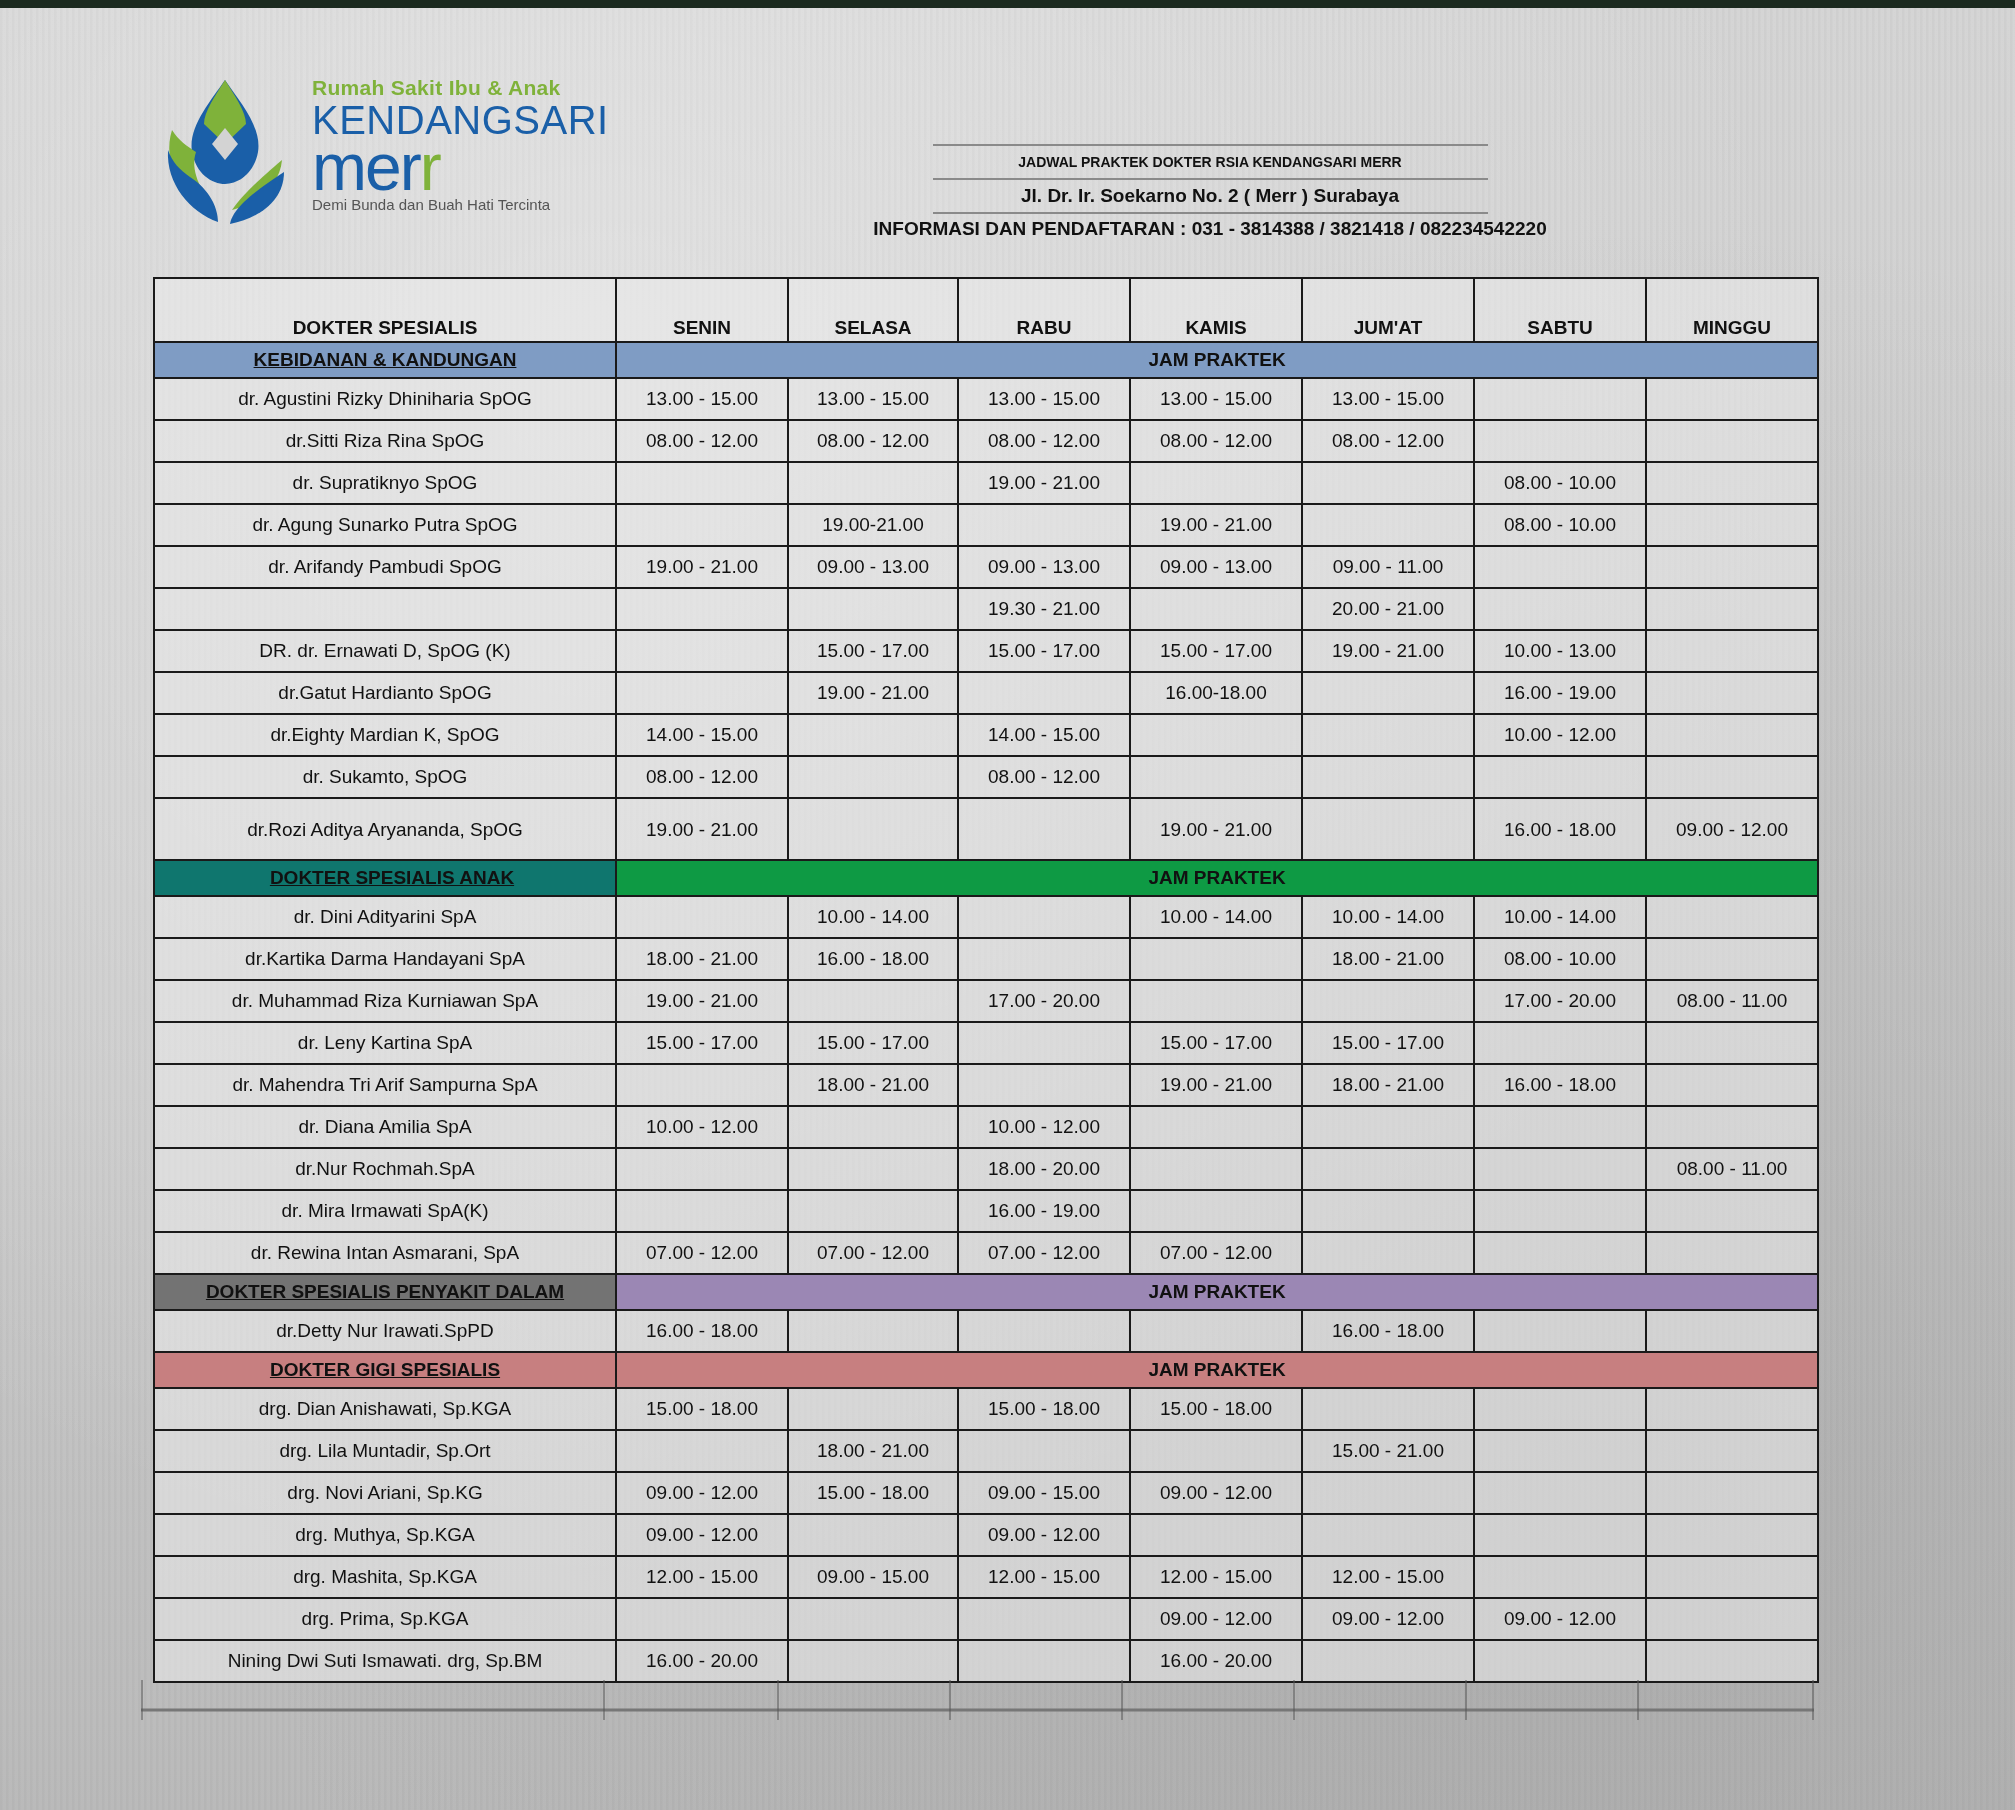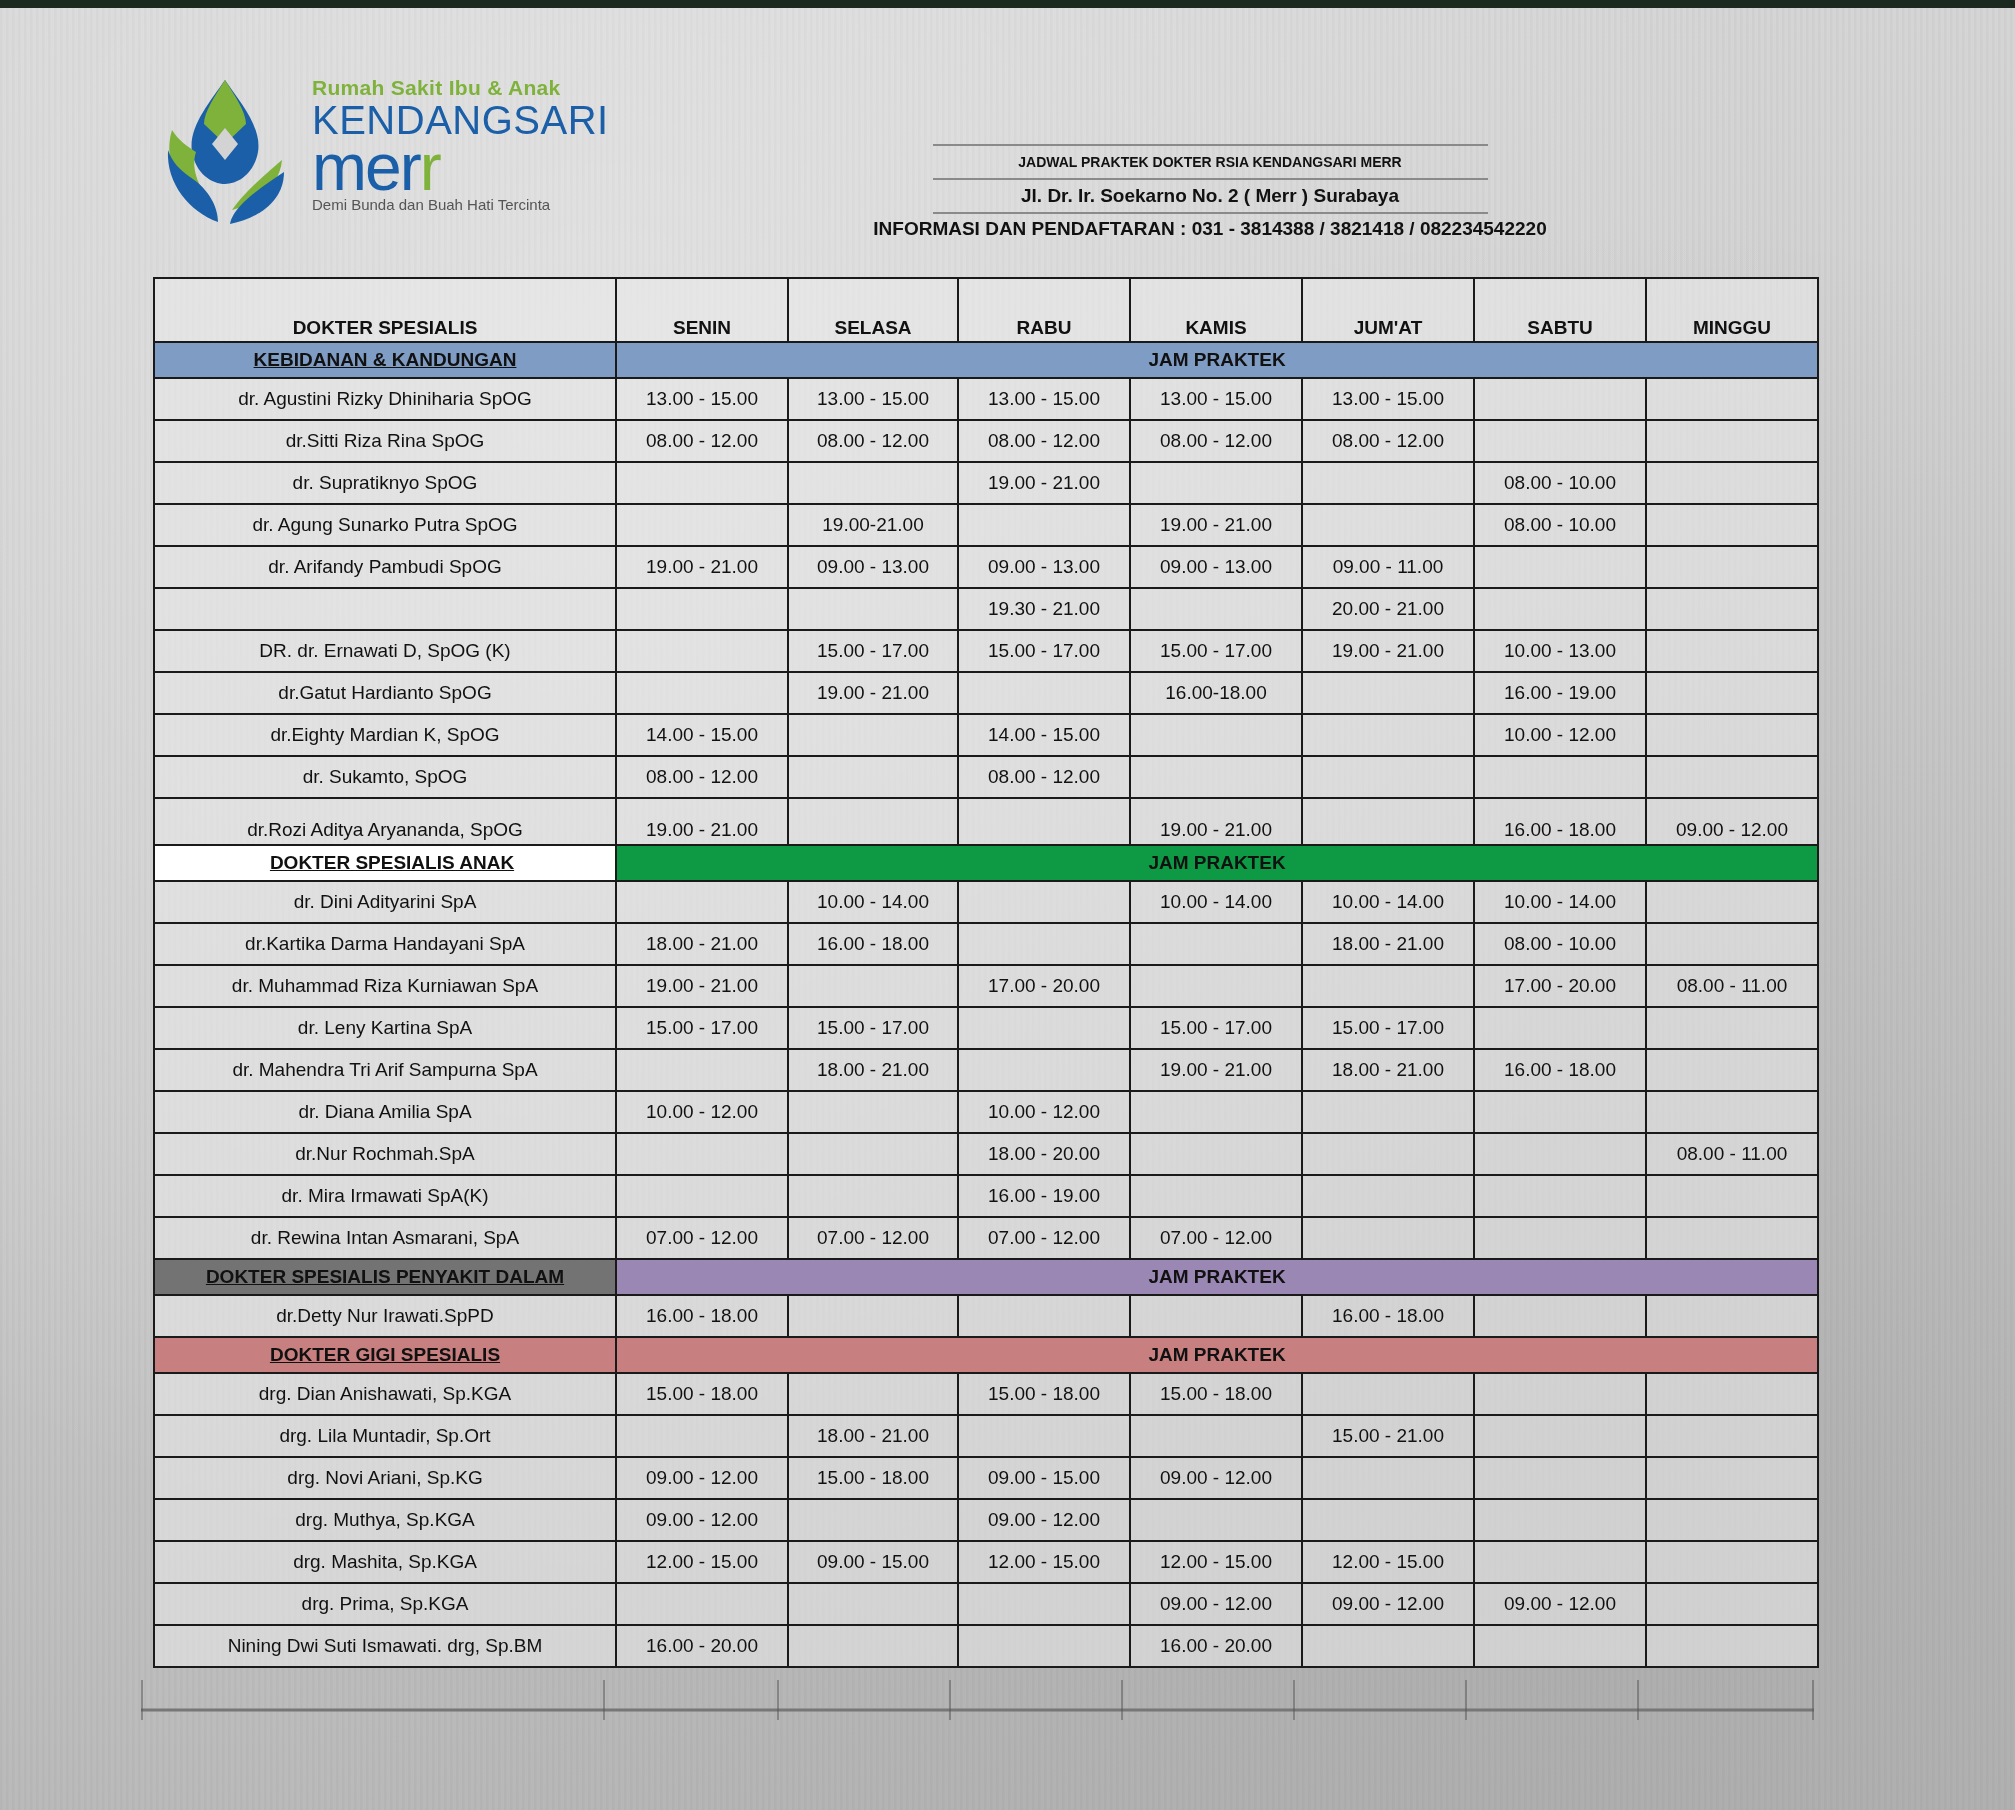--- a/index.html
+++ b/index.html
@@ -37,21 +37,21 @@
   .tbl {
     position: absolute; left: 153px; top: 277px;
     border-collapse: collapse; table-layout: fixed;
     color: #111; font-size: 19px;
   }
   .tbl td, .tbl th { border: 2px solid #1a1a1a; text-align: center; padding: 0; white-space: nowrap; overflow: hidden; }
   .tbl th { font-weight: bold; vertical-align: bottom; padding-bottom: 2px; height: 60px; background: rgba(235,235,235,0.55); }
   .tbl td { height: 40px; background: rgba(232,232,232,0.6); }
   .tbl tr.sec td { height: 34px; font-weight: bold; }
   .tbl tr.sec td.seclabel span { text-decoration: underline; }
-  .tbl tr.tall td { height: 42px; vertical-align: bottom; padding-bottom: 3px; }
+  .tbl tr.tall td { height: 42px; vertical-align: bottom; padding-bottom: 18px; }
   .c-name { width: 462px; }
   .c-day { width: 172px; }
   .c-day2 { width: 170px; }
   .bottom-lines { position: absolute; left: 141px; top: 1680px; width: 1673px; height: 40px; }
 </style>
 </head>
 <body>
 
 <div class="topbar"></div>
 <div class="paper"></div>
@@ -215,21 +215,21 @@
         <td>dr.Rozi Aditya Aryananda, SpOG</td>
         <td>19.00 - 21.00</td>
         <td></td>
         <td></td>
         <td>19.00 - 21.00</td>
         <td></td>
         <td>16.00 - 18.00</td>
         <td>09.00 - 12.00</td>
       </tr>
       <tr class="sec">
-        <td class="seclabel" style="background: #ffffff; padding-left: 14px;"><span>DOKTER SPESIALIS ANAK</span></td>
+        <td class="seclabel" style="background: #0f766e; padding-left: 14px;"><span>DOKTER SPESIALIS ANAK</span></td>
         <td colspan="7" style="background: rgb(14, 154, 68);">JAM PRAKTEK</td>
       </tr>
       <tr>
         <td>dr. Dini Adityarini SpA</td>
         <td></td>
         <td>10.00 - 14.00</td>
         <td></td>
         <td>10.00 - 14.00</td>
         <td>10.00 - 14.00</td>
         <td>10.00 - 14.00</td>

